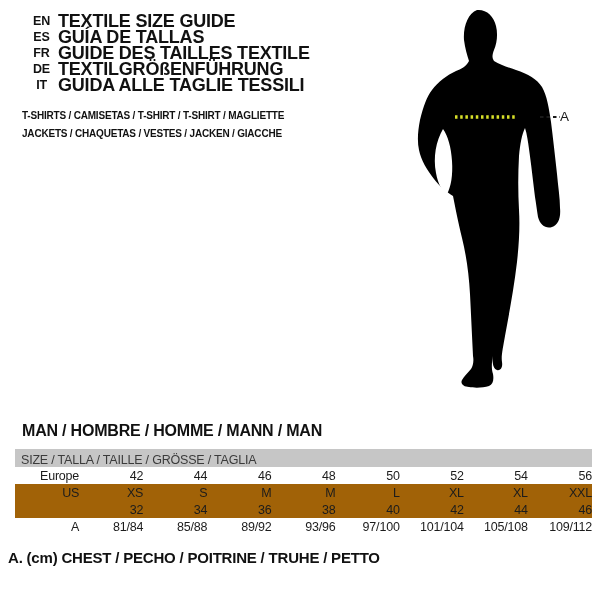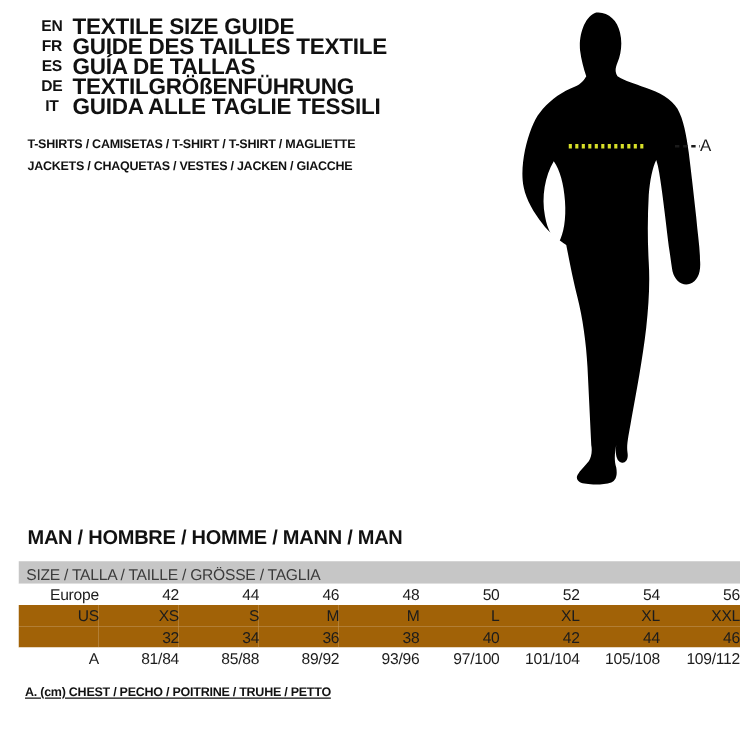--- a/index.html
+++ b/index.html
@@ -40,39 +40,39 @@
   table.size-table th {
     background:#c6c6c6; color:#3b3b3b; font-weight:400;
     text-align:left; height:17px; padding:4px 0 0 6px; font-size:12.5px;
   }
   table.size-table td { height:17px; text-align:right; padding:0; }
   table.size-table td.lbl { width:70px; text-align:right; padding-left:2px; }
   tr.stripe td { background:#a16207; }
   tr.plain td { background:#ffffff; }
 
   
-  .footnote { position:absolute; left:20px; top:549px; font-weight:700; font-size:10px;text-decoration:underline; }
+  .footnote { position:absolute; left:8px; top:549px; font-weight:700; font-size:15px; }
 </style>
 </head>
 <body>
 
 <div class="canvas">
 
   <div class="lang-list">
     <div class="lang-row">
       <span class="lang-code">EN</span>
       <span class="lang-label">TEXTILE SIZE GUIDE</span>
     </div>
     <div class="lang-row">
+      <span class="lang-code">ES</span>
+      <span class="lang-label">GUÍA DE TALLAS</span>
+    </div>
+    <div class="lang-row">
       <span class="lang-code">FR</span>
       <span class="lang-label">GUIDE DES TAILLES TEXTILE</span>
-    </div>
-    <div class="lang-row">
-      <span class="lang-code">ES</span>
-      <span class="lang-label">GUÍA DE TALLAS</span>
     </div>
     <div class="lang-row">
       <span class="lang-code">DE</span>
       <span class="lang-label">TEXTILGRÖßENFÜHRUNG</span>
     </div>
     <div class="lang-row">
       <span class="lang-code">IT</span>
       <span class="lang-label">GUIDA ALLE TAGLIE TESSILI</span>
     </div>
   </div>

